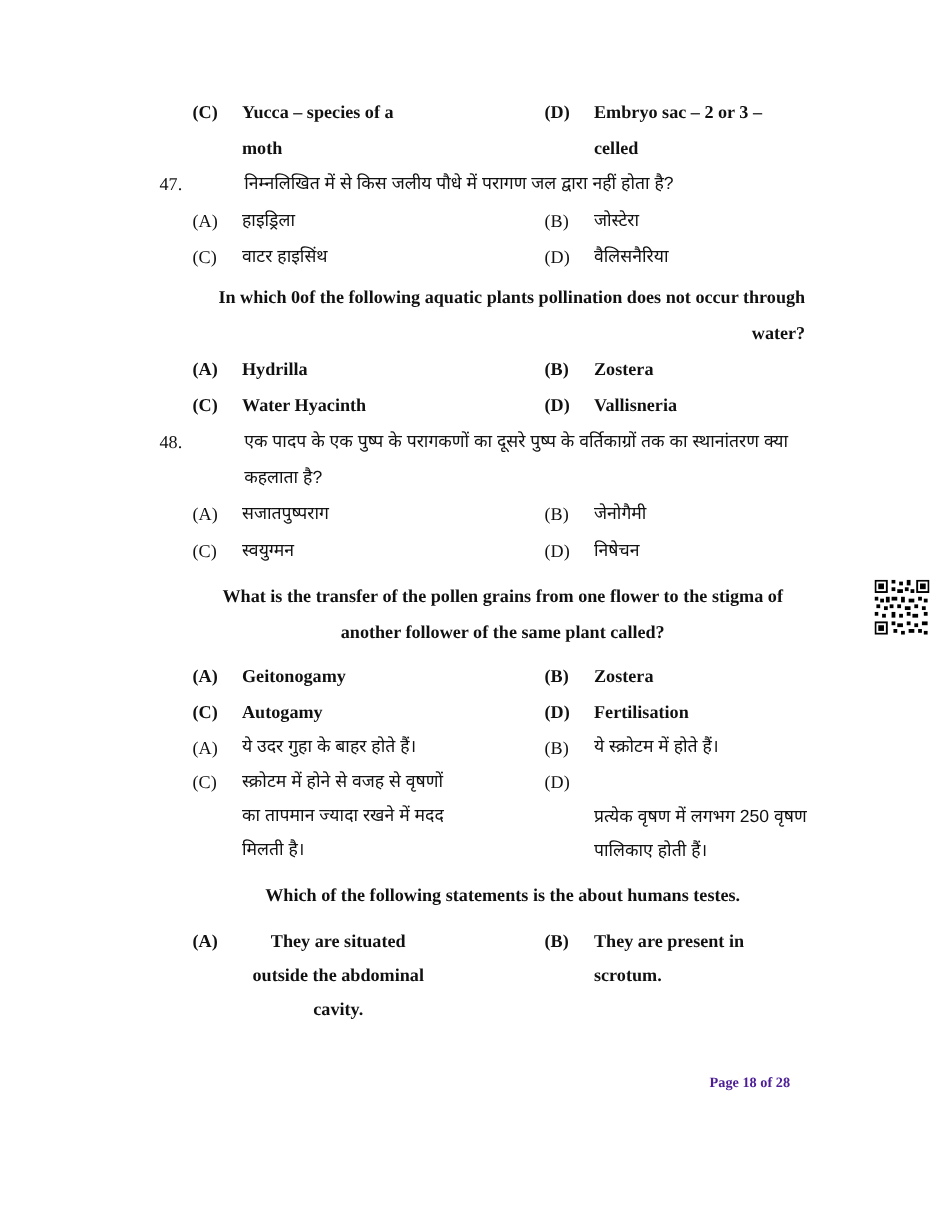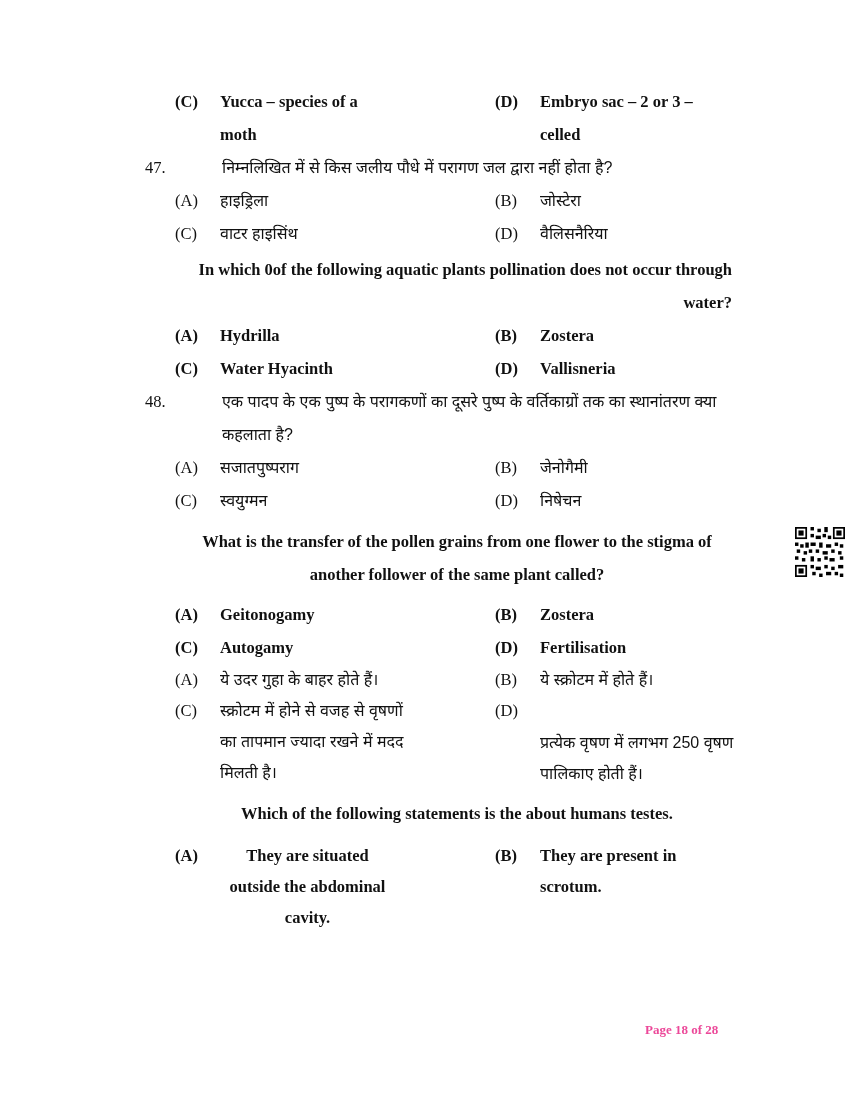--- a/index.html
+++ b/index.html
@@ -45,24 +45,24 @@
   }
   .tight{line-height:31px;}
   .gap7{margin-top:7px;}
   .gap8{margin-top:8px;text-align:center;}
   .gap10{margin-top:10px;}
   .gap3{margin-top:3px;text-align:right;}
   .topfrag .txt{font-weight:bold;}
   .topfrag .lbl{font-weight:bold;}
   .footer{
     position:absolute;
-    top:1022px;left:645px;
+    top:976px;left:645px;
     font-size:13px;font-weight:bold;
     font-family:"Liberation Serif", serif;
-    color:#ec4899;
+    color:#4c1d95;
   }
   .qr{
     position:absolute;
     left:795px;top:527px;
     width:50px;height:50px;
   }
 </style>
 </head>
 <body>
 

